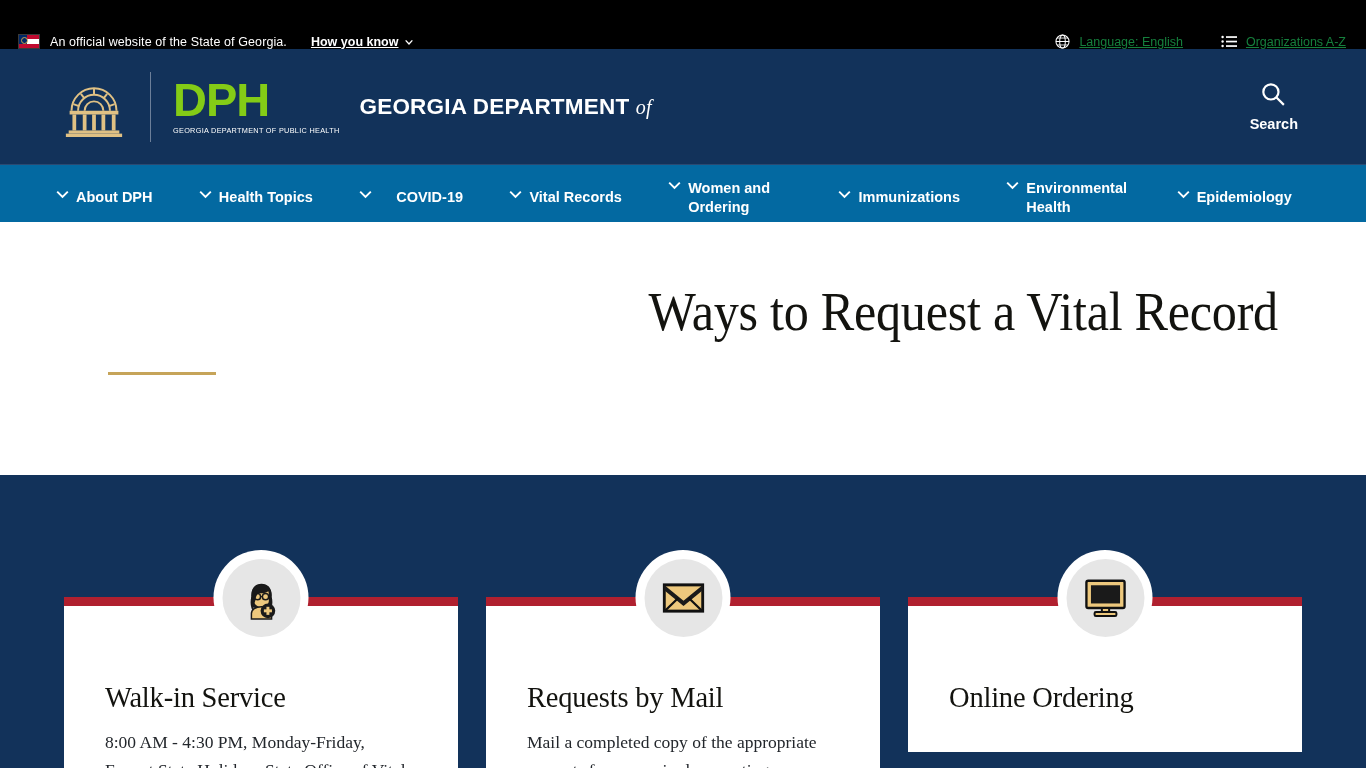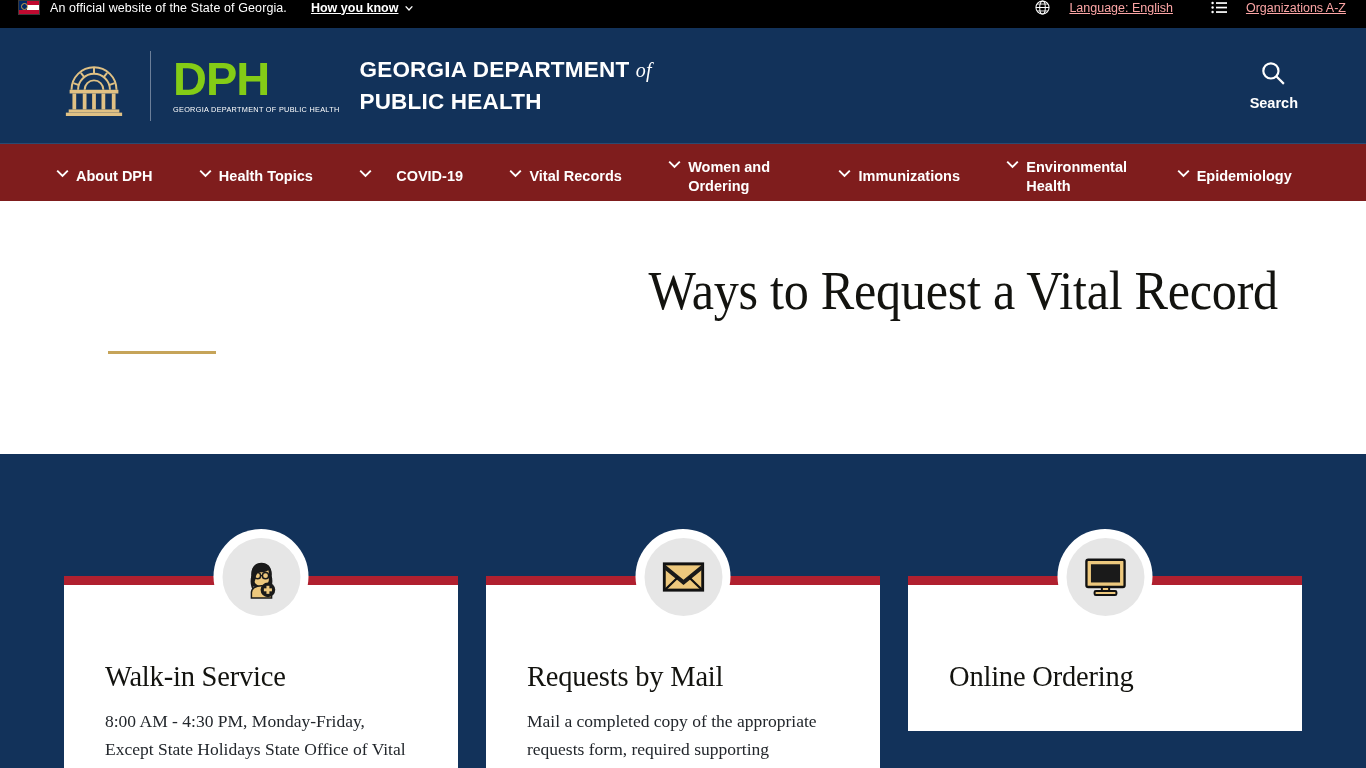--- a/index.html
+++ b/index.html
@@ -12,24 +12,24 @@
   }
 
   body {
     font-family: "Liberation Sans", sans-serif;
     background: #ffffff;
     color: #1b1b1b;
   }
 
   
   .gov-banner {
-    height: 28px;
+    height: 49px;
     background: #000000;
     display: flex;
-    align-items: flex-start;
+    align-items: flex-end;
     padding: 0 20px 0 18px;
     color: #ffffff;
     font-size: 12.5px;
   }
   .gov-banner-left {
     display: flex;
     align-items: center;
     gap: 10px;
   }
   .ga-flag {
@@ -69,22 +69,22 @@
   .chev-sm { display: inline-block; width: 10px; height: 10px; }
   .gov-banner-right {
     margin-left: auto;
     display: flex;
     align-items: center;
     gap: 38px;
   }
   .gov-link {
     display: inline-flex;
     align-items: center;
-    gap: 19px;
-    color: #fca5a5;
+    gap: 9px;
+    color: #15803d;
     font-size: 12.5px;
     cursor: pointer;
   }
   .gov-link .lbl { text-decoration: underline; }
 
   
   .site-header {
     height: 115px;
     background: #12325a;
     display: flex;
@@ -140,21 +140,21 @@
     gap: 8px;
     color: #ffffff;
     cursor: pointer;
     padding-right: 40px;
     text-align: center;
   }
   .search-label { font-size: 14.5px; font-weight: bold; }
 
   
   .main-nav {
-    background: #7f1d1d;
+    background: #0369a1;
     border-top: 1px solid #2a4a72;
     height: 58px;
     display: flex;
     align-items: center;
     padding: 8px 28px 0 56px;
   }
   .nav-item {
     display: flex;
     align-items: flex-start;
     gap: 7px;
@@ -324,21 +324,20 @@
         <rect x="2" y="64.4" width="60" height="3.6"></rect>
       </g>
     </svg>
     <div class="logo-divider"></div>
     <div class="dph-mark">
       <div class="dph-letters">DPH</div>
       <div class="dph-sub">GEORGIA DEPARTMENT OF PUBLIC HEALTH</div>
     </div>
     <div class="org-name">
       <div><span>GEORGIA DEPARTMENT</span> <span class="of">of</span></div>
-      <div>PUBLIC HEALTH</div>
     </div>
   </div>
   <div class="search-box">
     <svg width="27" height="27" viewBox="0 0 26 26">
       <circle cx="10.5" cy="10.5" r="7.3" fill="none" stroke="#ffffff" stroke-width="2.1"></circle>
       <line x1="15.9" y1="15.9" x2="23" y2="23" stroke="#ffffff" stroke-width="2.1"></line>
     </svg>
     <span class="search-label">Search</span>
   </div>
 </div>

